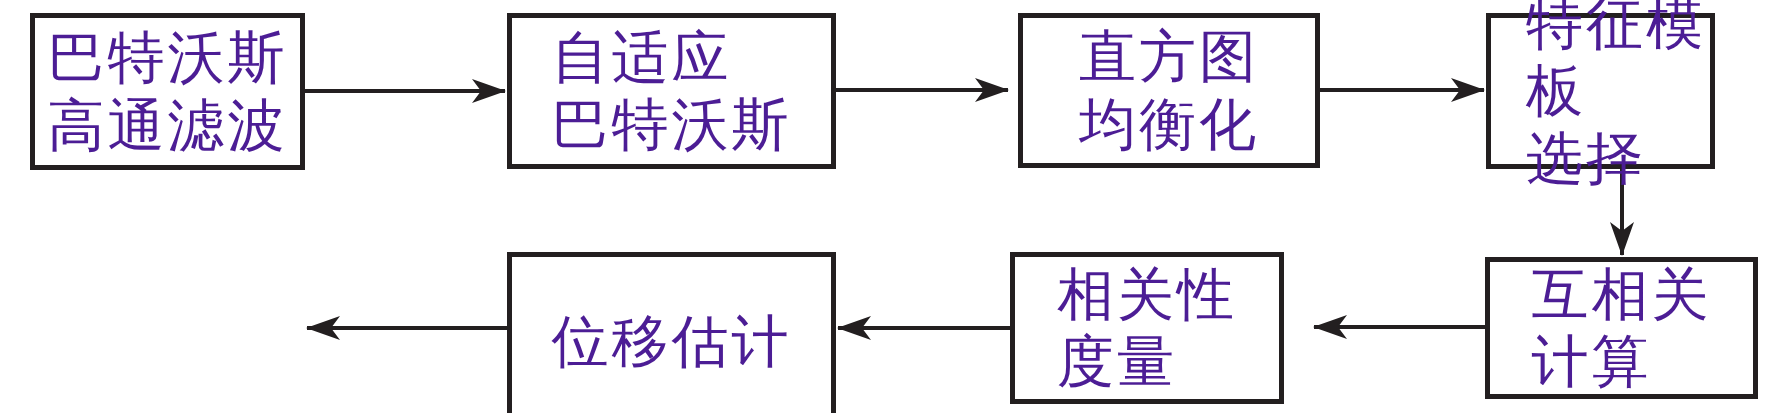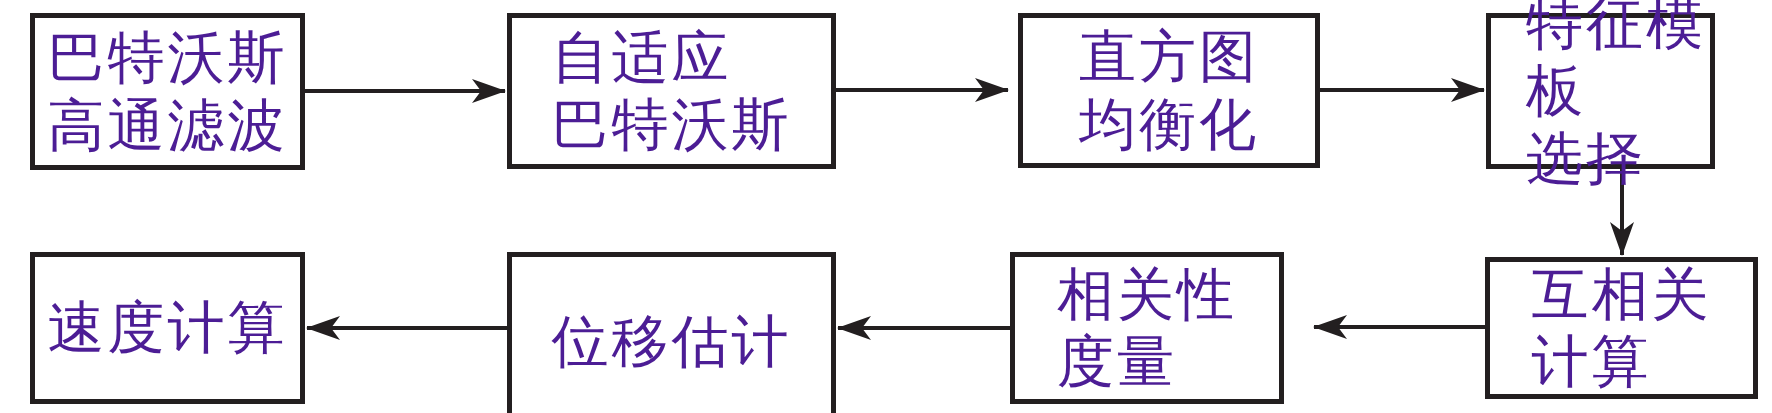--- a/index.html
+++ b/index.html
@@ -104,17 +104,14 @@
 
   <div class="flow-box" id="box-correlation-measure">
     <span class="label">相关性
 度量</span>
   </div>
 
   <div class="flow-box" id="box-displacement">
     <span class="label">位移估计</span>
   </div>
 
-  <div class="flow-box" id="box-velocity">
-    <span class="label">速度计算</span>
-  </div>
 
 </div>
 
 </body></html>

